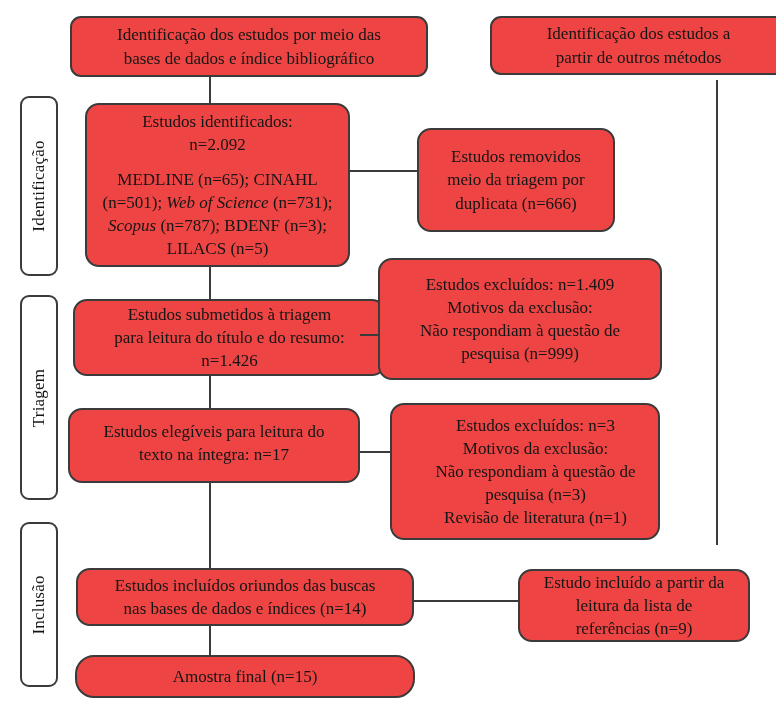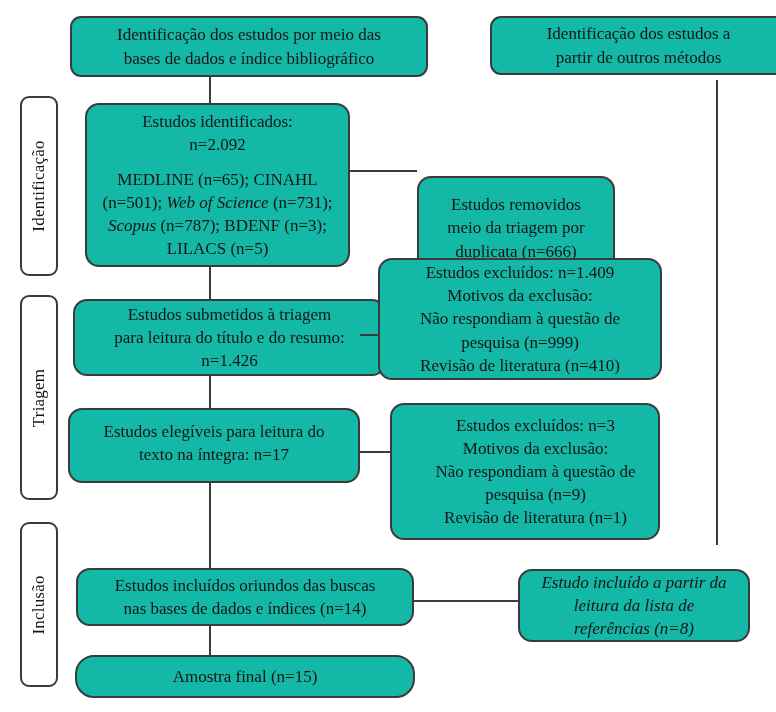--- a/index.html
+++ b/index.html
@@ -10,21 +10,21 @@
     width: 776px;
     height: 712px;
     background: #ffffff;
     color: #151515;
     overflow: hidden;
   }
   .fbox {
     position: absolute;
     border: 2px solid #3b3b3b;
     border-radius: 14px;
-    background: #14b8a6;
+    background: #ef4444;
     display: flex;
     flex-direction: column;
     align-items: center;
     justify-content: center;
     text-align: center;
     font-size: 17px;
     line-height: 1.36;
     padding: 3px 6px;
   }
   .stage {
@@ -73,62 +73,61 @@
 
   <div class="fbox" style="left:85px; top:103px; width:265px; height:164px;">
     <div>Estudos identificados:</div>
     <div>n=2.092</div>
     <div class="gap"></div>
     <div>
       <span>MEDLINE (n=65); CINAHL (n=501); </span><span class="italic">Web of Science</span><span> (n=731); </span><span class="italic">Scopus</span><span> (n=787); BDENF (n=3); LILACS (n=5)</span>
     </div>
   </div>
 
-  <div class="fbox" style="left:417px; top:128px; width:198px; height:104px;margin-top:48px;">
+  <div class="fbox" style="left:417px; top:128px; width:198px; height:104px;">
     <div>Estudos removidos</div>
     <div>meio da triagem por</div>
     <div>duplicata (n=666)</div>
   </div>
 
   <div class="fbox" style="left:73px; top:299px; width:313px; height:77px;">
     <div>Estudos submetidos à triagem</div>
     <div>para leitura do título e do resumo:</div>
     <div>n=1.426</div>
   </div>
 
   <div class="fbox" style="left:378px; top:258px; width:284px; height:122px;align-items:center;">
     <div>Estudos excluídos: n=1.409</div>
     <div>Motivos da exclusão:</div>
     <div>Não respondiam à questão de</div>
     <div>pesquisa (n=999)</div>
-    <div>Revisão de literatura (n=410)</div>
   </div>
 
   <div class="fbox" style="left:68px; top:408px; width:292px; height:75px; justify-content:flex-start; padding-top:10px;text-align:center;">
     <div>Estudos elegíveis para leitura do</div>
     <div>texto na íntegra: n=17</div>
   </div>
 
   <div class="fbox" style="left:390px; top:403px; width:270px; height:137px;padding-left:27px;">
     <div>Estudos excluídos: n=3</div>
     <div>Motivos da exclusão:</div>
     <div>Não respondiam à questão de</div>
-    <div>pesquisa (n=9)</div>
+    <div>pesquisa (n=3)</div>
     <div>Revisão de literatura (n=1)</div>
   </div>
 
   <div class="fbox" style="left:76px; top:568px; width:338px; height:58px;align-items:center;">
     <div>Estudos incluídos oriundos das buscas</div>
     <div>nas bases de dados e índices (n=14)</div>
   </div>
 
-  <div class="fbox" style="left:518px; top:569px; width:232px; height:73px;font-style:italic;">
+  <div class="fbox" style="left:518px; top:569px; width:232px; height:73px;">
     <div>Estudo incluído a partir da</div>
     <div>leitura da lista de</div>
-    <div>referências (n=8)</div>
+    <div>referências (n=9)</div>
   </div>
 
   <div class="fbox" style="left:75px; top:655px; width:340px; height:43px; border-radius:19px;">
     <div>Amostra final (n=15)</div>
   </div>
 
   <div class="vline" style="left:209px; top:77px;  height:26px;"></div>
   <div class="vline" style="left:209px; top:267px; height:32px;"></div>
   <div class="vline" style="left:209px; top:376px; height:32px;"></div>
   <div class="vline" style="left:209px; top:483px; height:85px;"></div>

